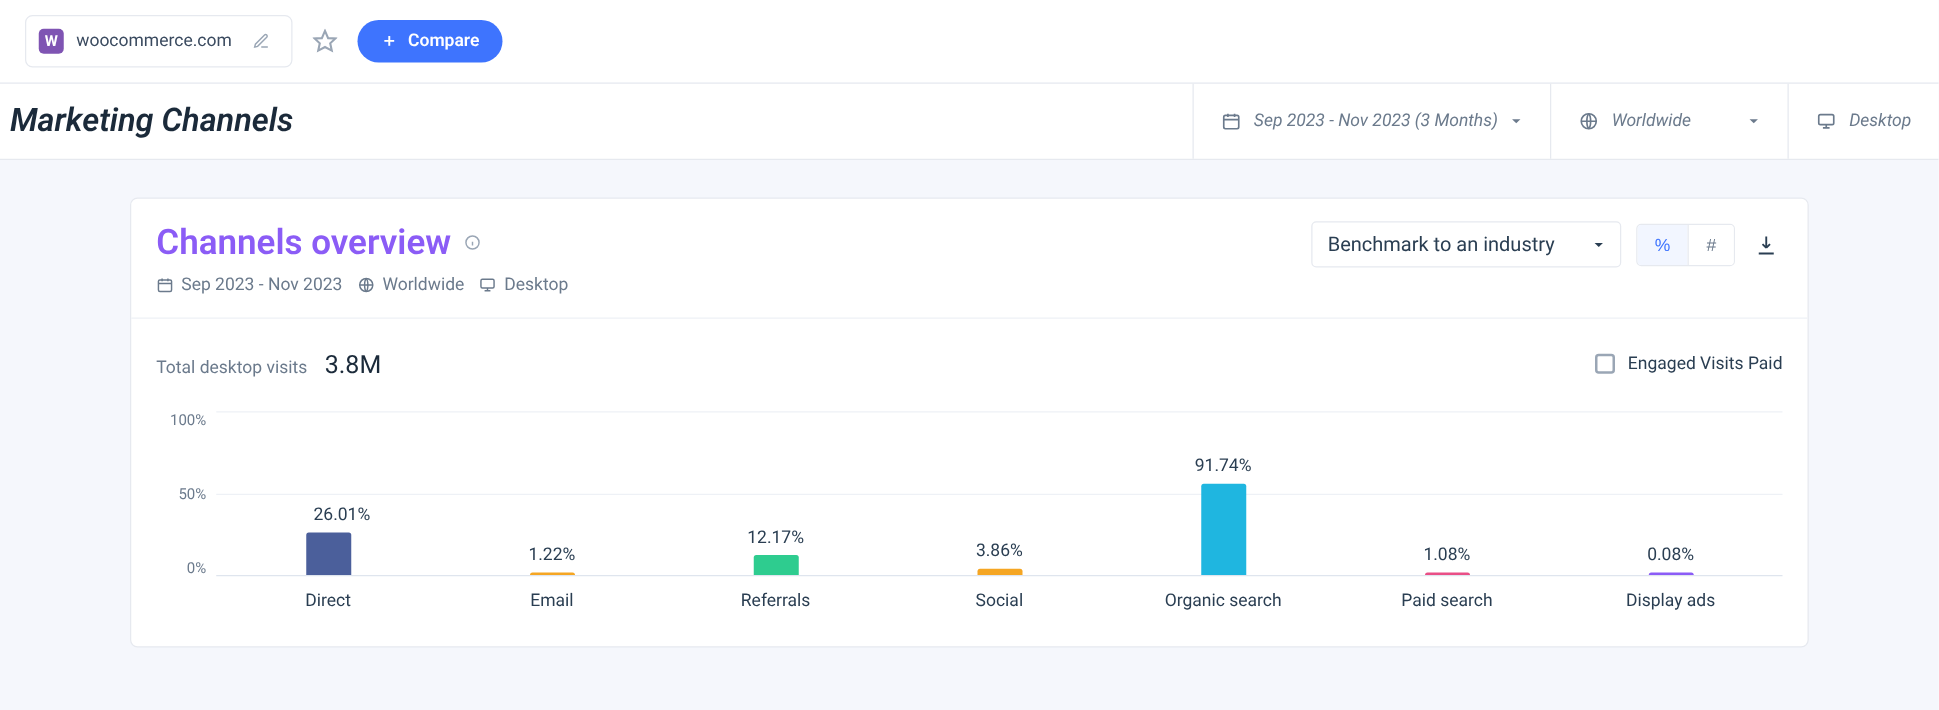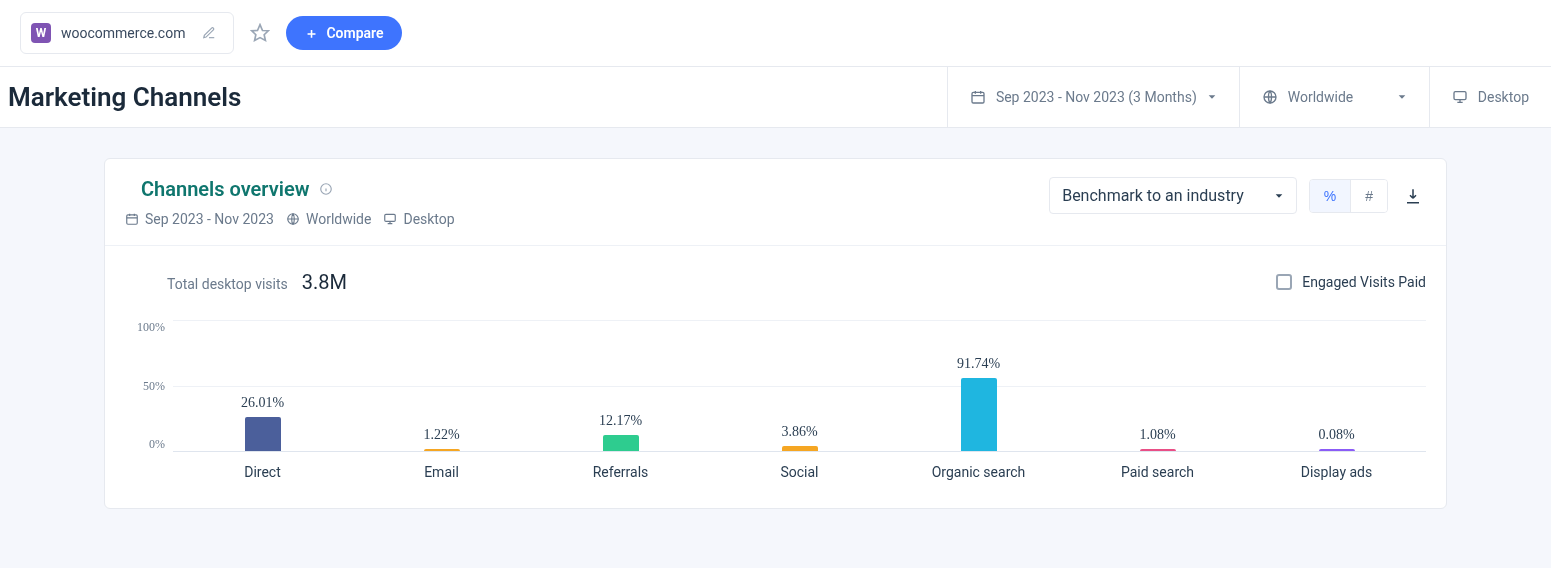--- a/index.html
+++ b/index.html
@@ -46,20 +46,21 @@
     border-radius: 999px;
     padding: 9px 18px;
     font-weight: 600; font-size: 14px;
   }
   .plus { font-size: 14px; line-height: 1; }
   .header-row {
     display: flex; align-items: center; justify-content: space-between;
     background: #fff;
     border-top: 1px solid #e6e9ef;
     border-bottom: 1px solid #e6e9ef;
+    font-style: italic;
   }
   .page-title {
     font-size: 26px; font-weight: 600; color: #1b2a3a;
     padding: 14px 4px 14px 4px;
     margin-left: 0;
   }
   .title-wrap { padding-left: 4px; }
   .header-filters { display: flex; align-items: stretch; }
   .hf-cell {
     display: flex; align-items: center; gap: 10px;
@@ -75,21 +76,21 @@
     border: 1px solid #e6e9ef;
     border-radius: 6px;
   }
   .panel-head {
     display: flex; align-items: flex-start; justify-content: space-between;
     padding: 18px 20px;
     border-bottom: 1px solid #eef1f6;
   }
   .ph-left { display:flex; flex-direction:column; gap:10px; }
   .ph-title-row { display:flex; align-items:center; gap:10px; }
-  .panel-title { font-size: 20px; font-weight: 600; color:#0f766e;margin-left:16px; }
+  .panel-title { font-size: 28px; font-weight: 600; color:#8b5cf6; }
   .meta-row { display:flex; align-items:flex-end; gap:12px; color:#6b7a8c; font-size:14px; }
   .meta-item { display:flex; align-items:center; gap:6px; }
   .ph-right { display:flex; align-items:center; gap:12px; }
   .dropdown {
     display:flex; align-items:center; gap:30px;
     border:1px solid #e6e9ef; border-radius:4px;
     padding:8px 12px; font-size:16px; color:#2a3e52;
   }
   .seg {
     display:flex; border:1px solid #e6e9ef; border-radius:4px; overflow:hidden;
@@ -99,26 +100,26 @@
   }
   .seg button + button { border-left:1px solid #e6e9ef; }
   .seg button.active { color:#3e74fe; background:#f2f6ff; }
   .dl-btn { display:inline-flex; align-items:center; justify-content:center; color:#2a3e52; padding:4px; }
 
   .panel-body { padding: 24px 20px 28px 20px; }
   .visits-row {
     display:flex; align-items:center; justify-content:space-between;
   }
   .visits-left { display:flex; align-items:baseline; gap:14px; }
-  .visits-label { font-size:14px; color:#6b7a8c;margin-left:42px; }
+  .visits-label { font-size:14px; color:#6b7a8c; }
   .visits-value { font-size:20px; font-weight:400; color:#1b2a3a; }
   .checkbox-row { display:flex; align-items:center; gap:10px; color:#2a3e52; font-size:14px; }
   .cb { width:16px; height:16px; border:2px solid #9aa6b5; border-radius:3px; display:inline-block; }
 
-  .chart-area { margin-top: 26px; display:flex;font-family:Liberation Serif, serif; }
+  .chart-area { margin-top: 26px; display:flex; }
   .y-axis {
     width: 48px;
     display:flex; flex-direction:column; justify-content:space-between;
     align-items:flex-end;
     font-size:12px; color:#6b7a8c;
     padding-right:8px;
     height:132px;
   }
   .plot {
     flex:1; position:relative;
@@ -302,21 +303,21 @@
             <span>100%</span>
             <span>50%</span>
             <span>0%</span>
           </div>
         <div class="plot">
           <div class="grid-line" style="top:0;"></div>
           <div class="grid-line" style="top:50%;"></div>
           <div class="bars" id="bars">
               <div class="bar-col">
                 <div class="bar" style="height: 34.3332px; background: rgb(75, 95, 155);"></div>
-                <div class="bar-label" style="bottom: 40.3332px;">26.01%</div>
+                <div class="bar-label" style="bottom: 40.3332px; margin-left: 11px;">26.01%</div>
               </div>
               <div class="bar-col">
                 <div class="bar" style="height: 2px; background: rgb(245, 166, 35);"></div>
                 <div class="bar-label" style="bottom: 8px;">1.22%</div>
               </div>
               <div class="bar-col">
                 <div class="bar" style="height: 16.0644px; background: rgb(46, 204, 143);"></div>
                 <div class="bar-label" style="bottom: 22.0644px;">12.17%</div>
               </div>
               <div class="bar-col">

